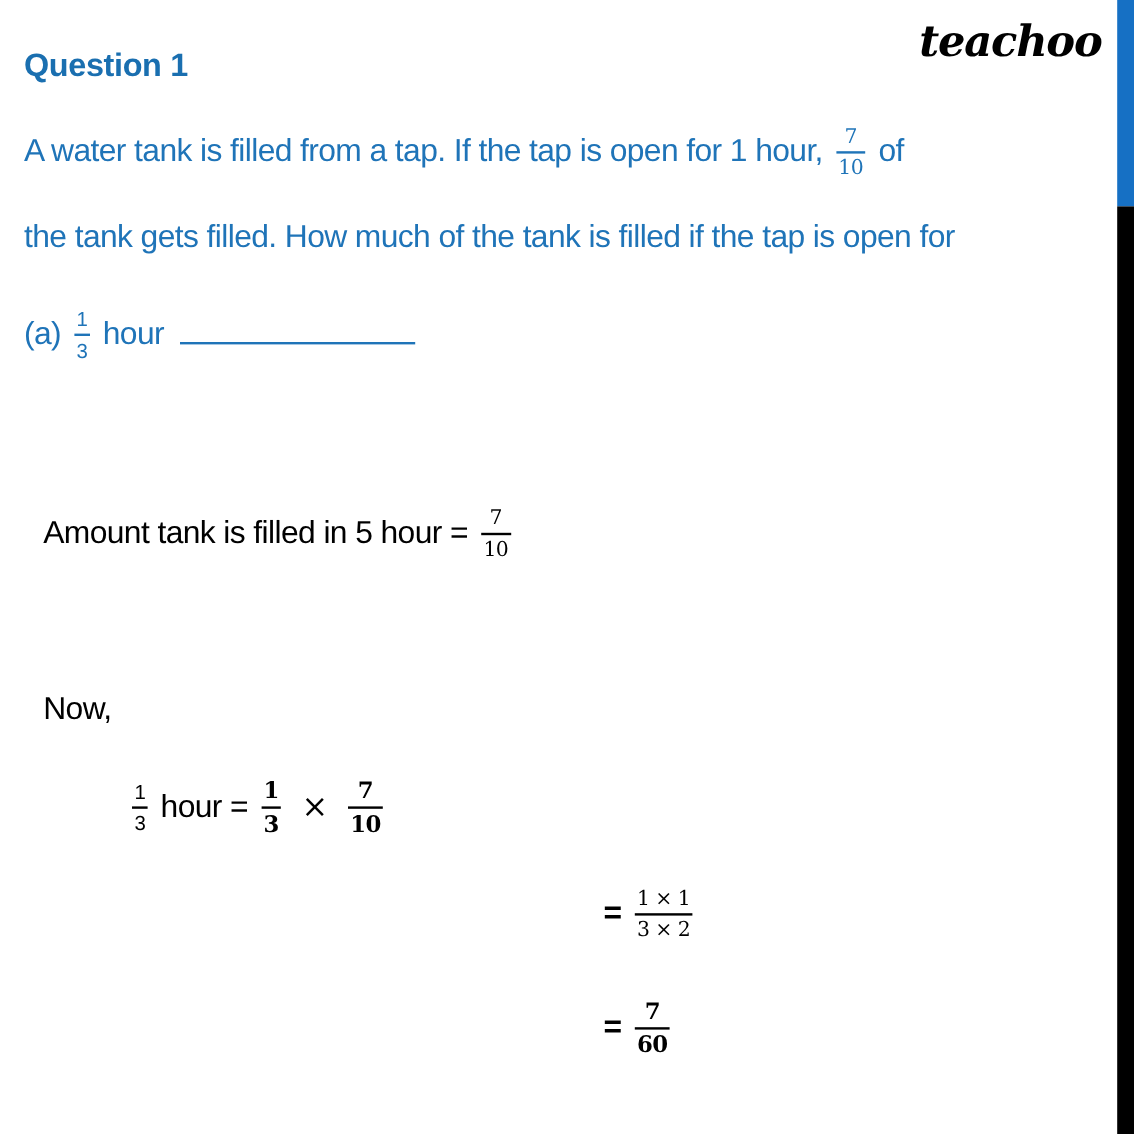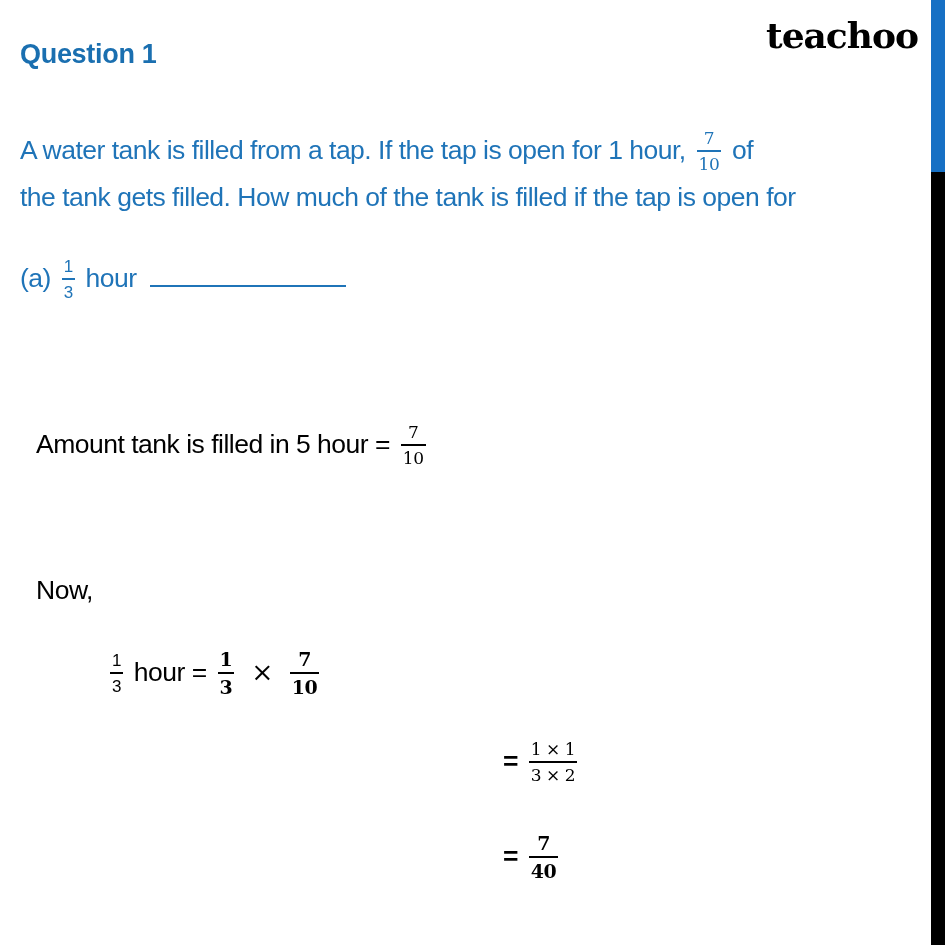--- a/index.html
+++ b/index.html
@@ -1,21 +1,21 @@
 <!DOCTYPE html>
 <html><head>
 <meta charset="utf-8">
 <style>
   html, body { margin:0; padding:0; }
   body { width:945px; height:945px; position:relative; background:#ffffff; overflow:hidden;
          font-family:"Liberation Sans", sans-serif; }
   .abs { position:absolute; white-space:nowrap; }
   .blue { color:#1f74b8; }
   .title { left:20px; top:22px; font-size:27px; font-weight:bold; color:#1a6fb0; letter-spacing:-0.3px;margin-top:17px; }
-  .logo { left:766px; top:14px; font-size:36px; font-weight:bold; 
+  .logo { left:766px; top:14px; font-size:36px; font-weight:bold; font-style:italic;
           font-family:"DejaVu Serif", serif; color:#000; letter-spacing:-1px; }
   .q { font-size:26.5px; letter-spacing:-0.5px; }
   .sol { font-size:26.5px; letter-spacing:-0.5px; color:#000; }
   .frac { display:inline-flex; flex-direction:column; align-items:center; vertical-align:middle;
           margin:0 4px; line-height:1; }
   .frac .num, .frac .den { font-family:"DejaVu Serif", serif; font-size:17px; padding:0 2px; }
   .frac .bar { align-self:stretch; height:2px; margin:3px 0 4px; }
   .frac.small .num, .frac.small .den { font-family:"Liberation Sans", sans-serif; font-size:17px; }
   .frac.bold .num, .frac.bold .den { font-weight:bold; font-size:19px; }
   .fb-blue { background:#1f74b8; }
@@ -27,21 +27,21 @@
 </style>
 </head>
 <body>
 
 <div class="rail-blue"></div>
 <div class="rail-black"></div>
 
 <div class="abs title">Question 1</div>
 <div class="abs logo">teachoo</div>
 
-<div class="abs q blue" style="left:20px; top:106px;margin-top:24px;">
+<div class="abs q blue" style="left:20px; top:106px;">
   <span>A water tank is filled from a tap. If the tap is open for 1 hour,</span>
   <span class="frac">
     <span class="num">7</span>
     <span class="bar fb-blue"></span>
     <span class="den">10</span>
   </span>
   <span>of</span>
 </div>
 
 <div class="abs q blue" style="left:20px; top:182px;">the tank gets filled. How much of the tank is filled if the tap is open for</div>
@@ -95,15 +95,15 @@
     <span class="bar fb-black"></span>
     <span class="den">3 × 2</span>
   </span>
 </div>
 
 <div class="abs sol" style="left:503px; top:834px;">
   <span style="font-weight:bold;">=</span>
   <span class="frac bold">
     <span class="num">7</span>
     <span class="bar fb-black"></span>
-    <span class="den">40</span>
+    <span class="den">60</span>
   </span>
 </div>
 
 </body></html>

